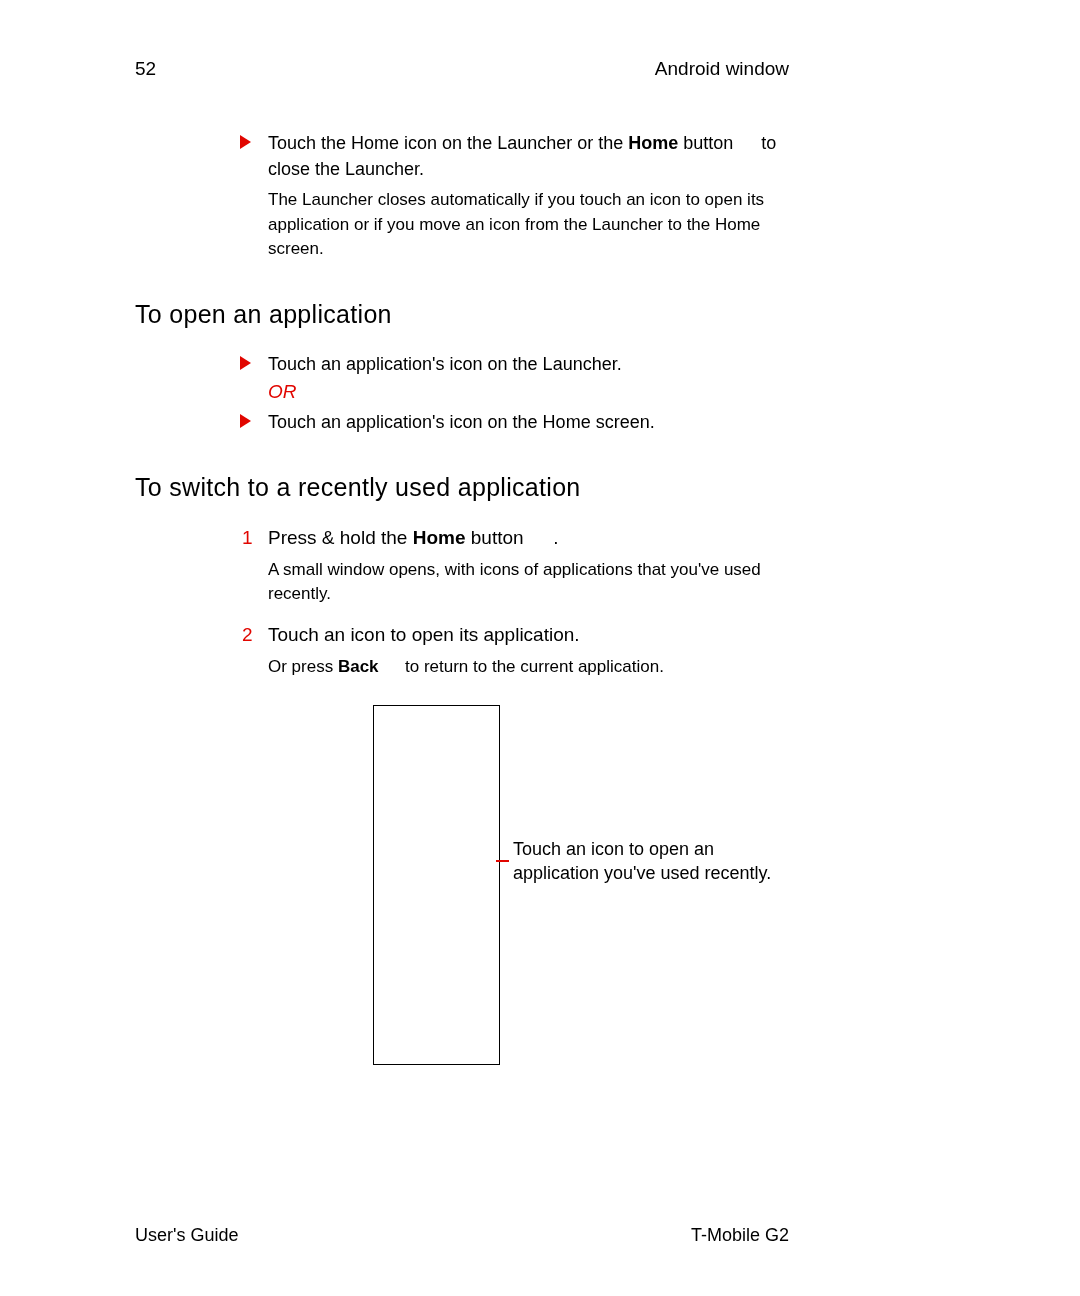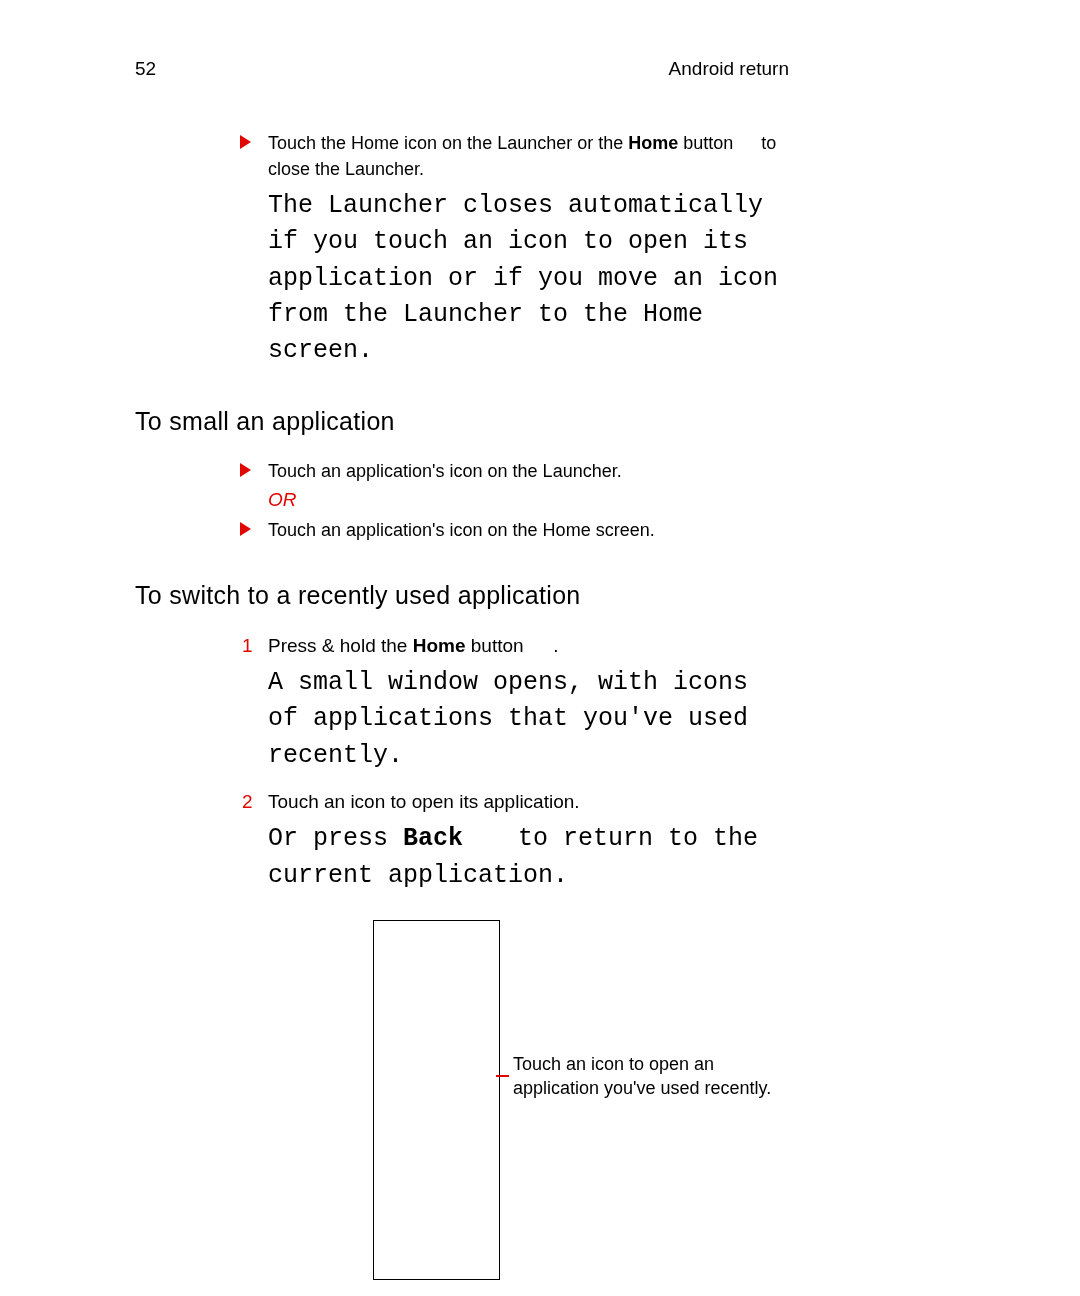--- a/index.html
+++ b/index.html
@@ -42,25 +42,24 @@
     position: absolute;
     left: 0;
     top: 5px;
     width: 0; height: 0;
     border-top: 7px solid transparent;
     border-bottom: 7px solid transparent;
     border-left: 11px solid #e10600;
   }
   .bold { font-weight: 600; }
   .para {
-    font-size: 25px;
+    font-size: 17px;
     line-height: 1.45;
     padding-left: 28px;
     margin-top: 6px;
-    font-family: Liberation Mono, monospace;
   }
   .heading {
     font-size: 25px;
     font-weight: 400;
     margin-top: 38px;
     margin-bottom: 22px;
     letter-spacing: 0.3px;
   }
   .or {
     color: #e10600;
@@ -119,34 +118,34 @@
     justify-content: space-between;
     font-size: 18px;
   }
 </style>
 </head>
 <body>
 
 <div class="page">
   <div class="header">
     <span class="pnum">52</span>
-    <span class="sect">Android return</span>
+    <span class="sect">Android window</span>
   </div>
 
   <div class="content">
 
     <div class="indent-block">
       <div class="bullet-row">
         <span class="tri"></span>
         <span>Touch the Home icon on the Launcher or the </span><span class="bold">Home</span><span> button   to close the Launcher.</span>
       </div>
       <div class="para">The Launcher closes automatically if you touch an icon to open its application or if you move an icon from the Launcher to the Home screen.</div>
     </div>
 
-    <div class="heading">To small an application</div>
+    <div class="heading">To open an application</div>
 
     <div class="indent-block">
       <div class="bullet-row">
         <span class="tri"></span>
         <span>Touch an application's icon on the Launcher.</span>
       </div>
       <div class="or">OR</div>
       <div class="bullet-row">
         <span class="tri"></span>
         <span>Touch an application's icon on the Home screen.</span>
@@ -172,13 +171,17 @@
 
       <div class="screenshot-area">
         <div class="phone-rect"></div>
         <div class="callout-line"></div>
         <div class="callout-text">Touch an icon to open an application you've used recently.</div>
       </div>
     </div>
 
   </div>
 
+  <div class="footer">
+    <span>User's Guide</span>
+    <span>T-Mobile G2</span>
+  </div>
 </div>
 
 </body></html>

